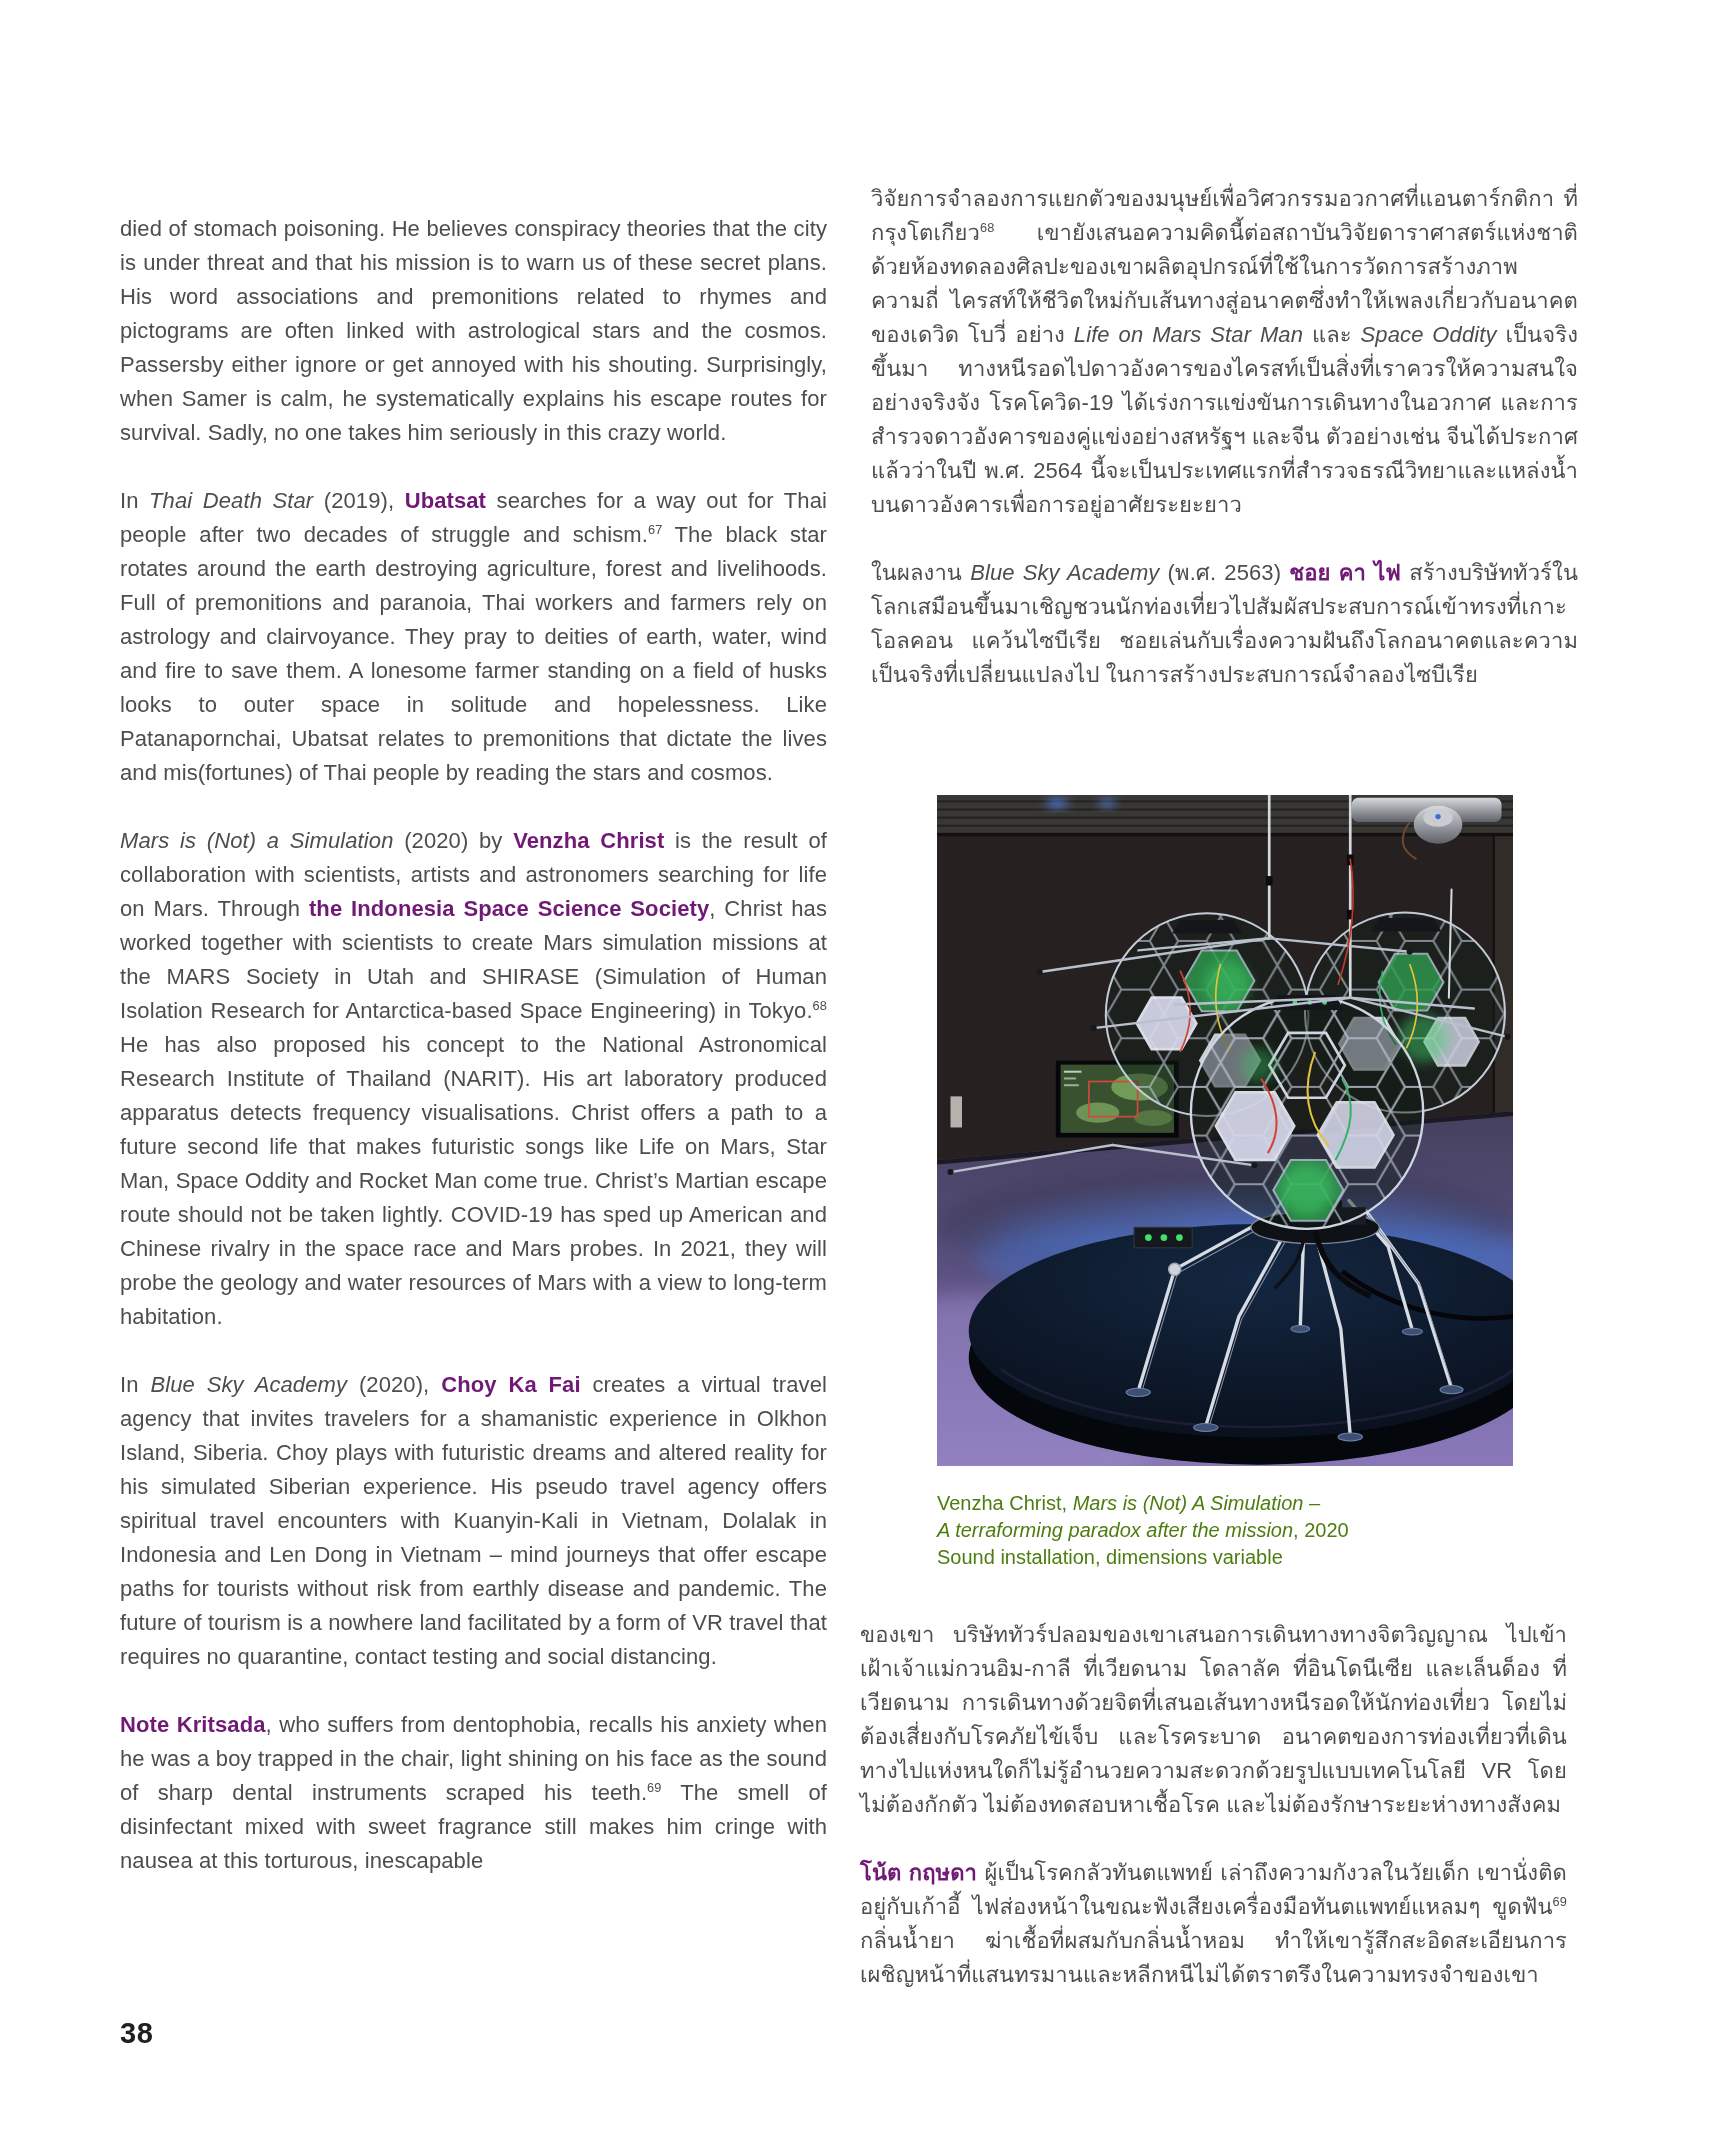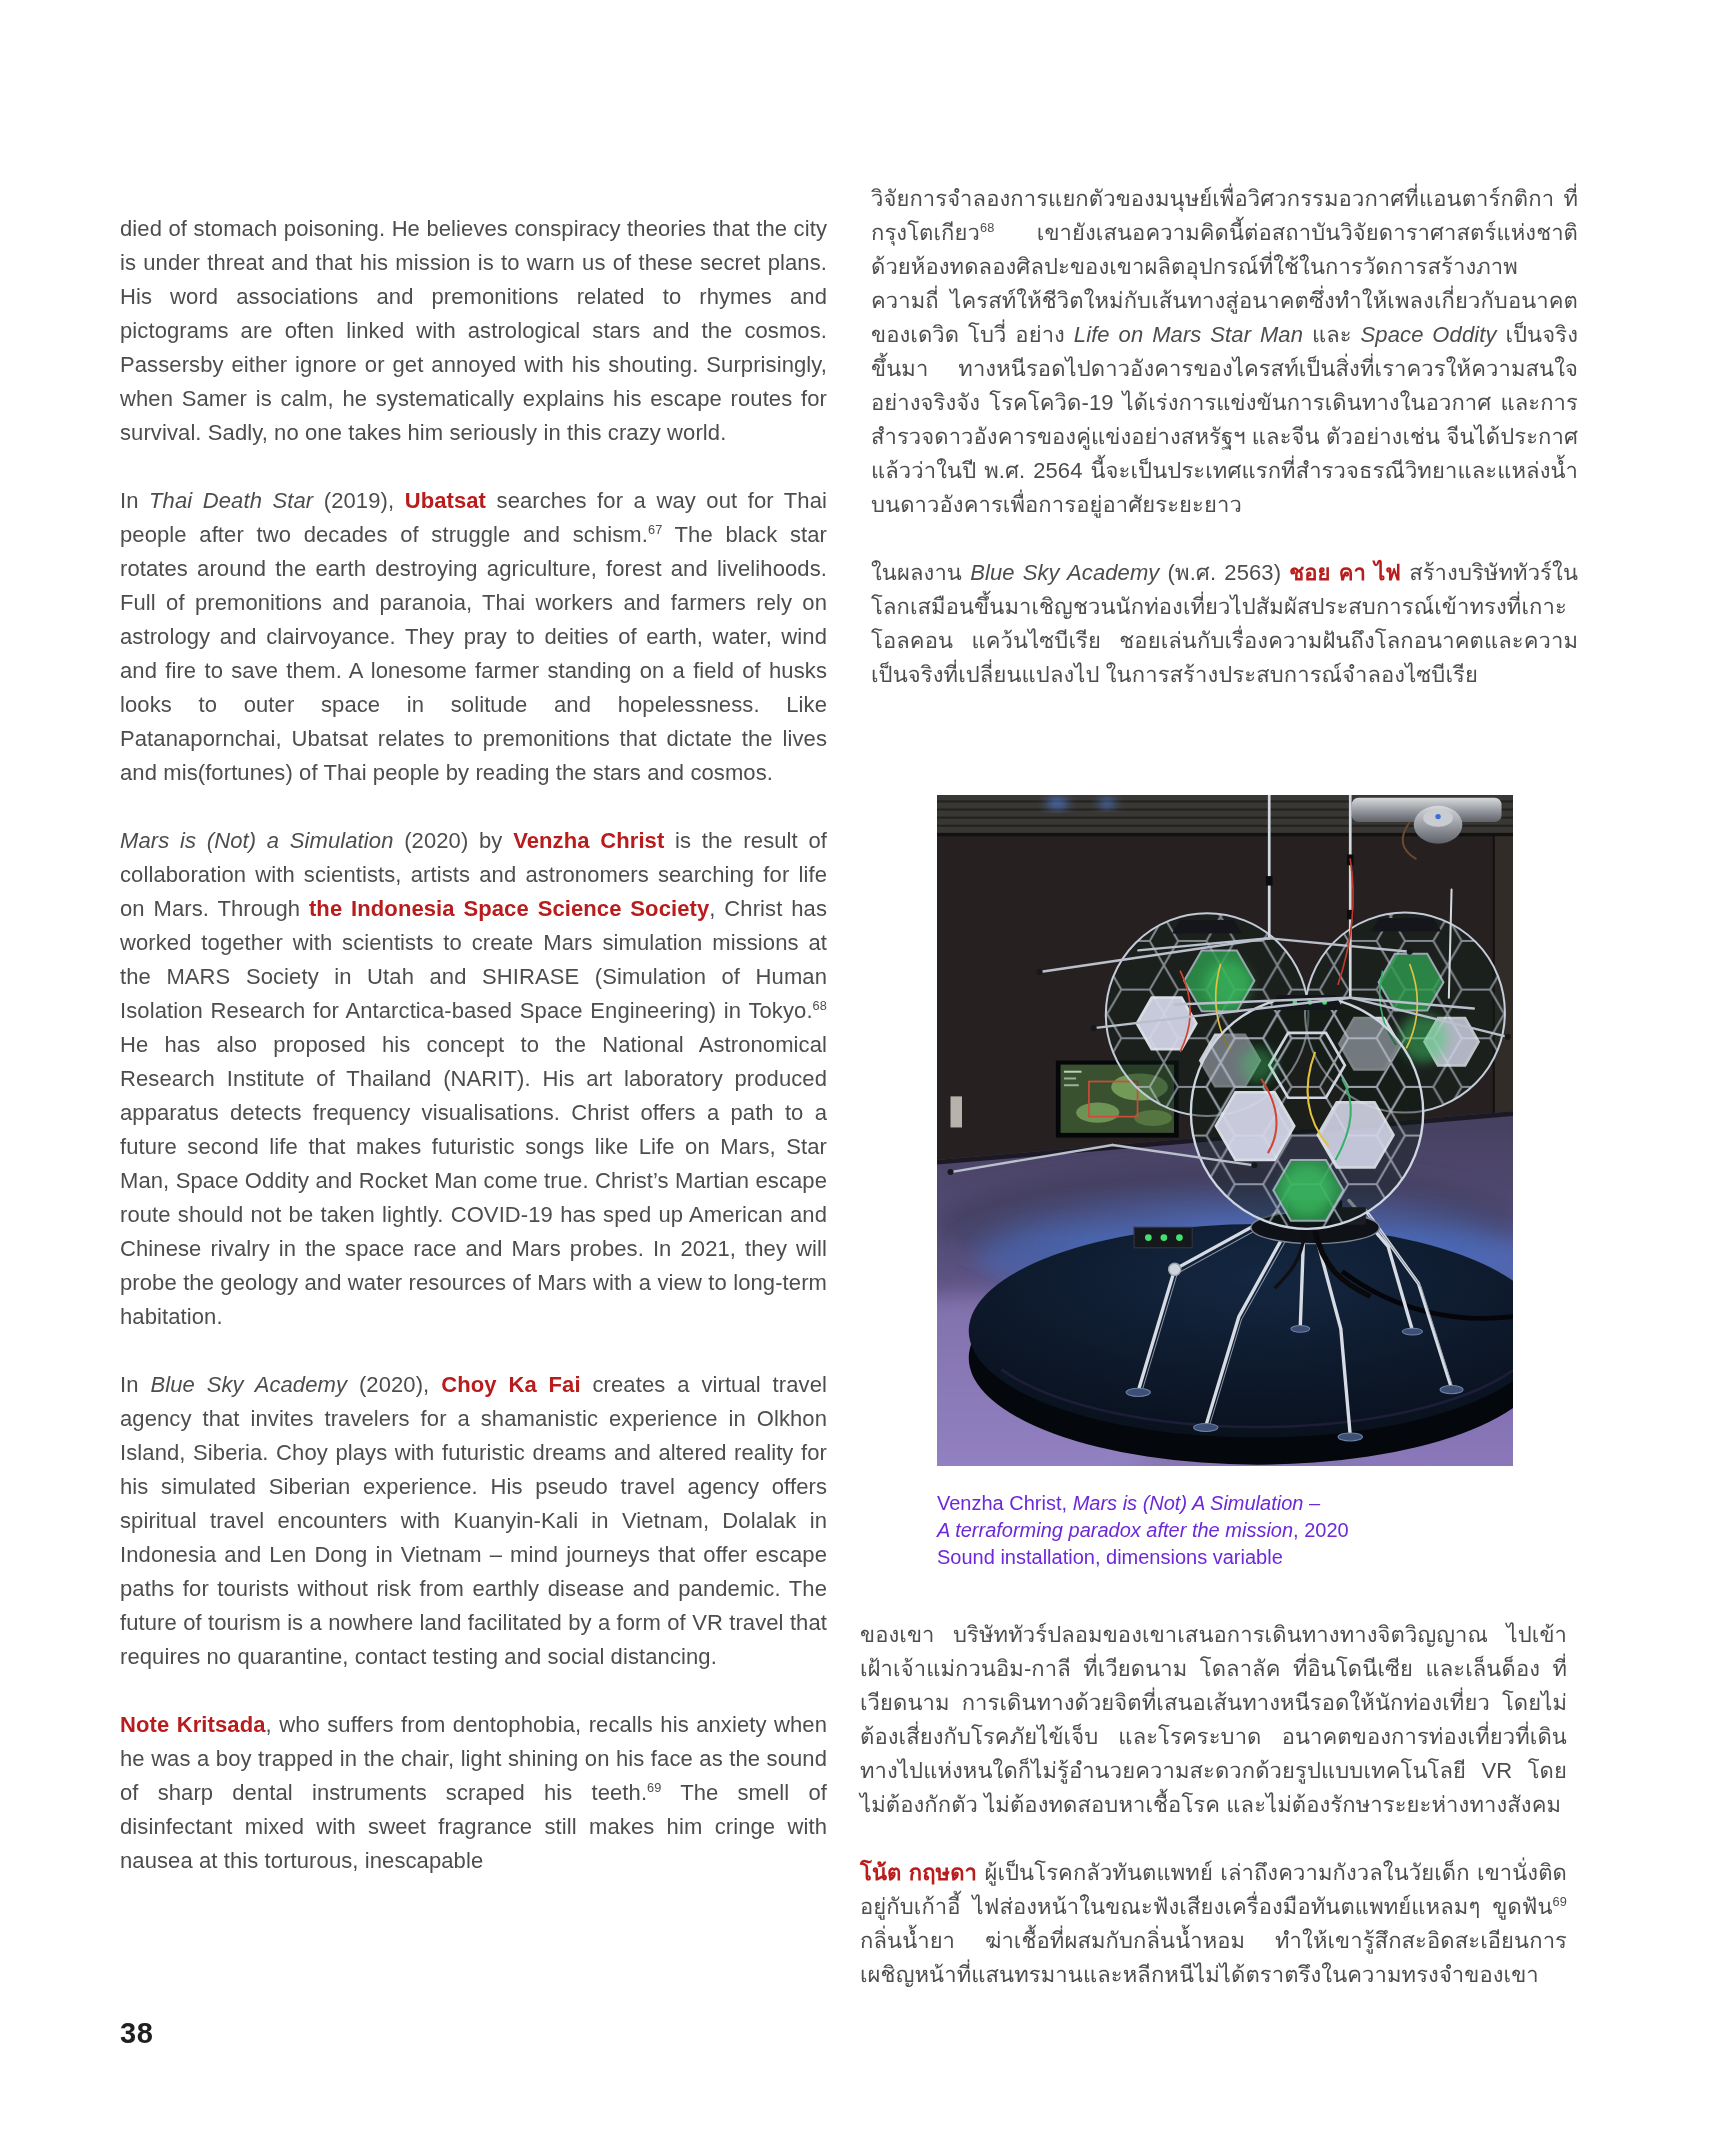--- a/index.html
+++ b/index.html
@@ -13,28 +13,28 @@
   .body-text{
     position:absolute;
     font-size:22px;
     line-height:34px;
     color:#4d4d4f;
     text-align:justify;
     letter-spacing:0.1px;
   }
   .body-text p{margin:0 0 34px 0;}
   .body-text p:last-child{margin-bottom:0;}
-  .body-text strong{font-weight:bold;color:#b91c1c;}
+  .body-text strong{font-weight:bold;color:#701a75;}
   .body-text em{font-style:italic;}
   sup{font-size:0.58em;line-height:0;vertical-align:super;}
   .caption{
     position:absolute;
     font-size:20px;
     line-height:27px;
-    color:#6d28d9;
+    color:#4d7c0f;
     text-align:left;
   }
   .caption em{font-style:italic;}
   .page-number{
     position:absolute;
     left:120px;top:2017px;
     font-size:29px;font-weight:bold;color:#202021;
     letter-spacing:0.7px;
   }
   .figure-photo{

